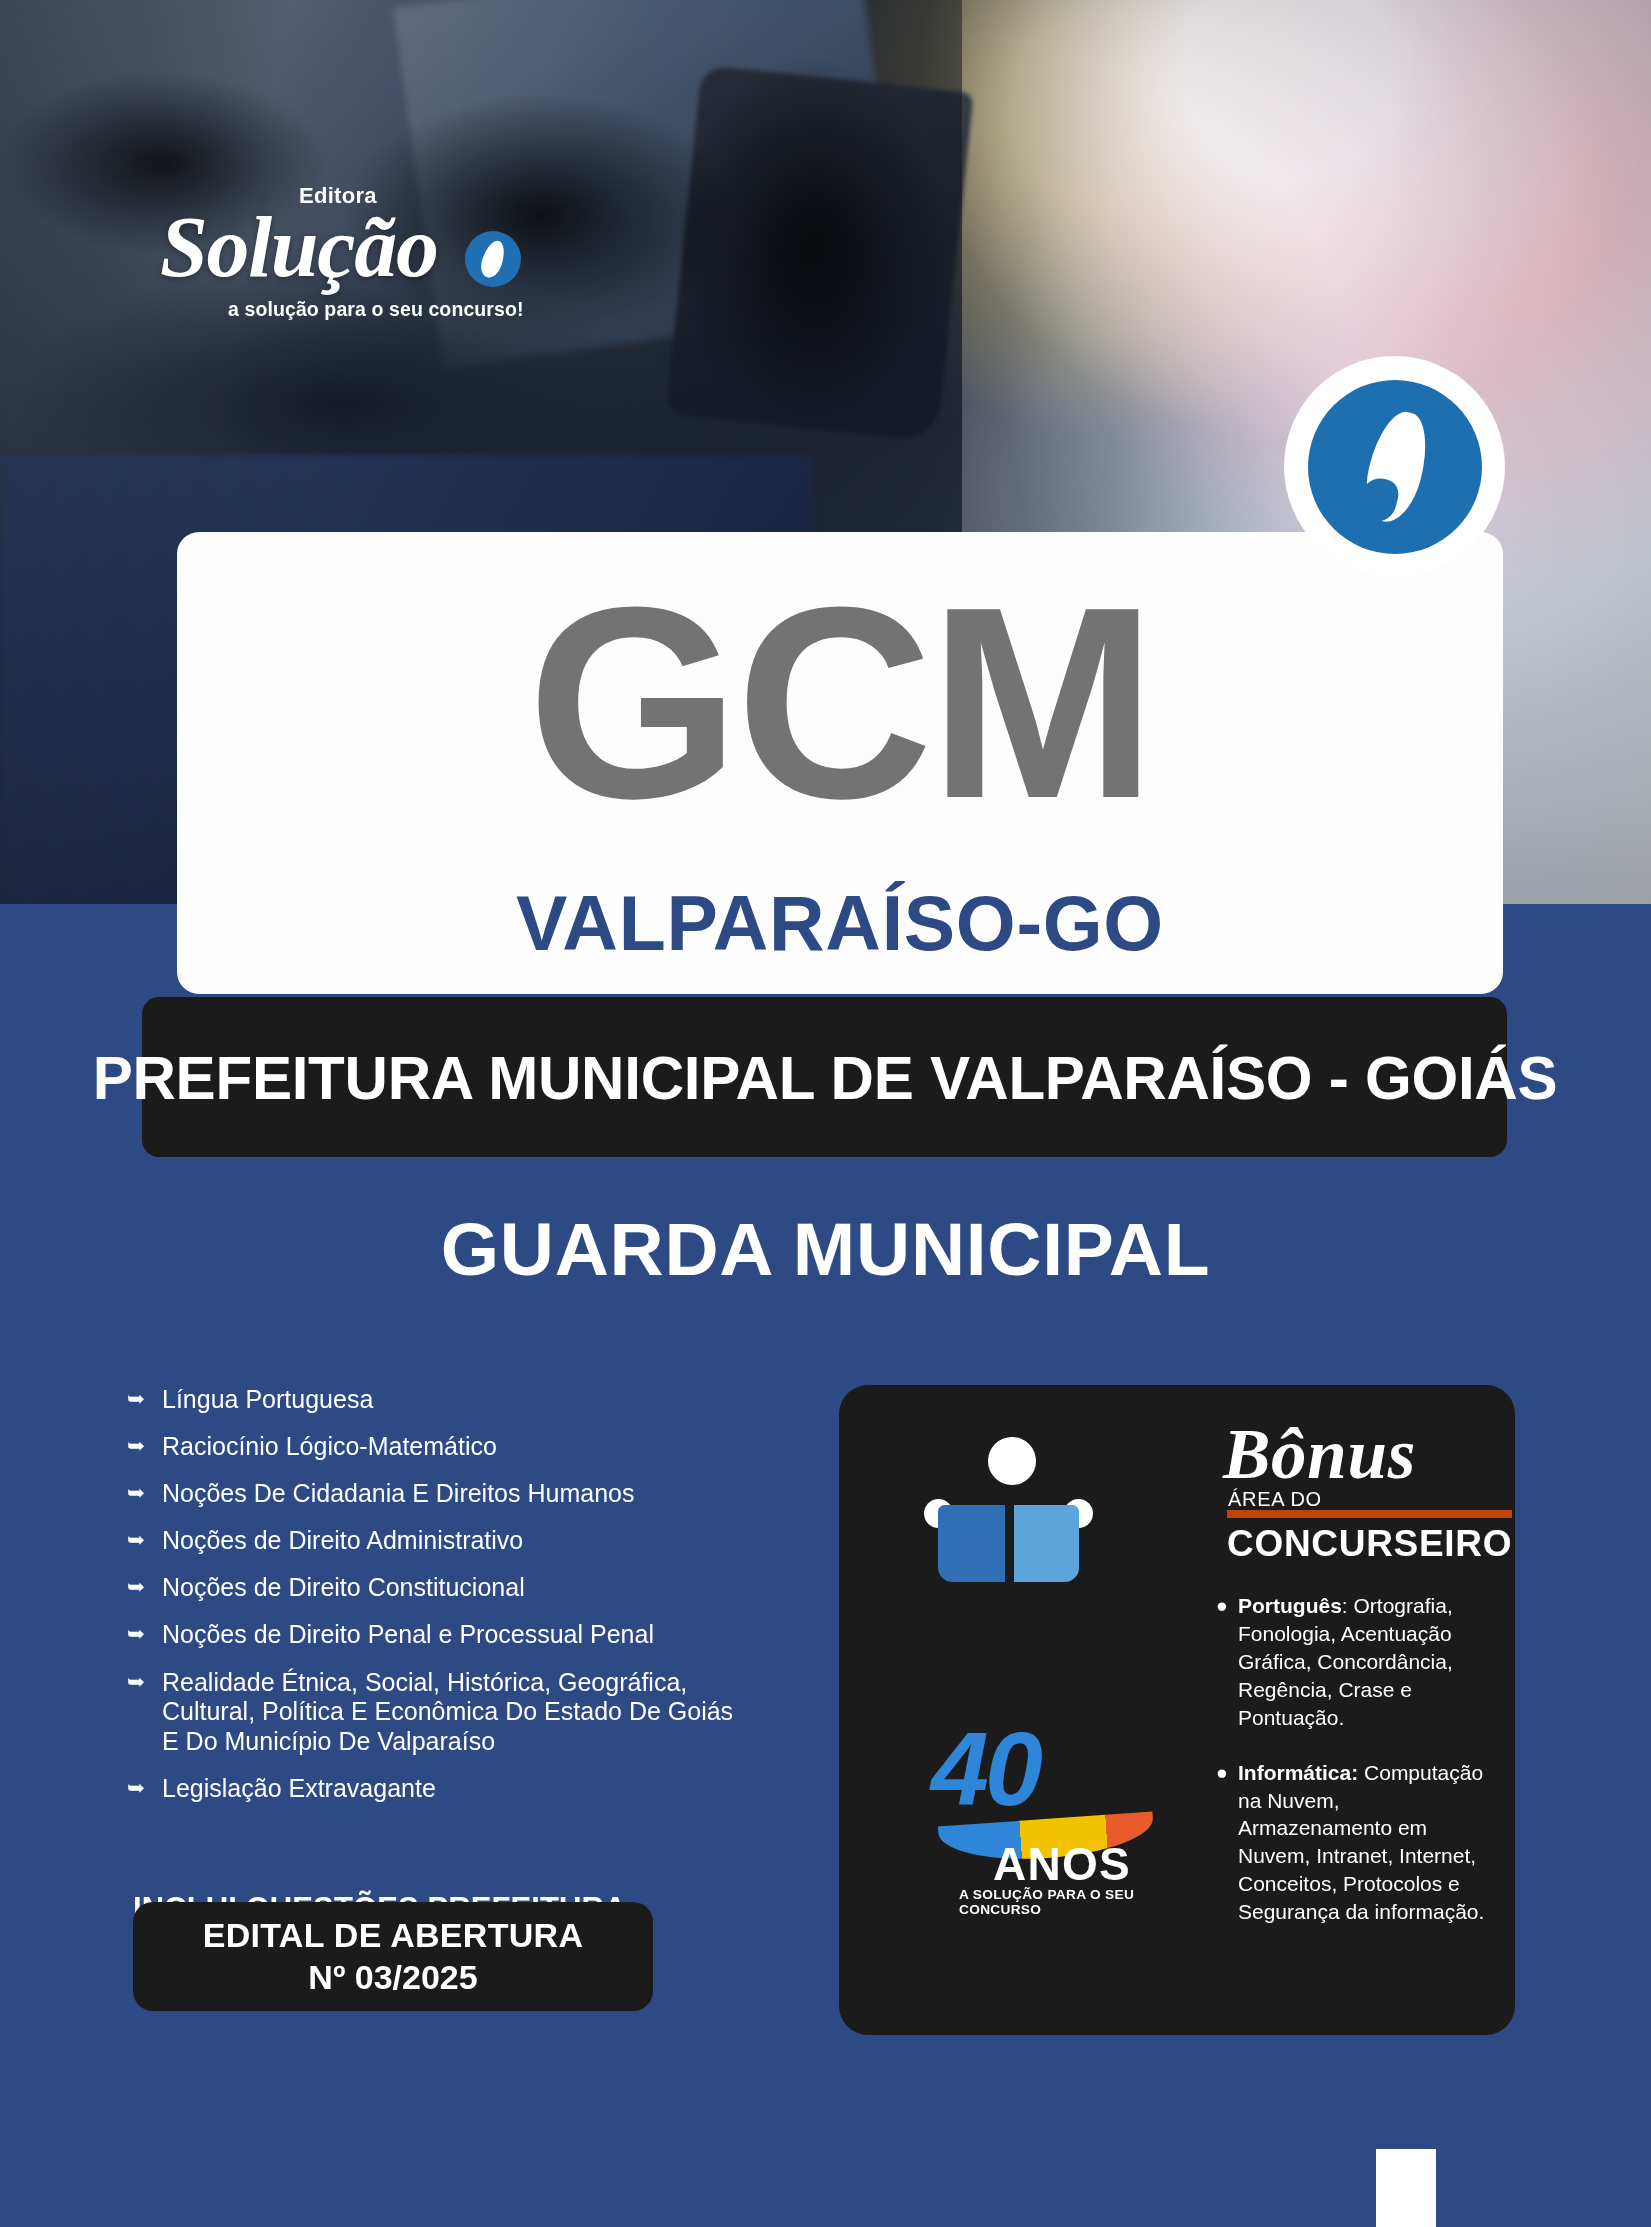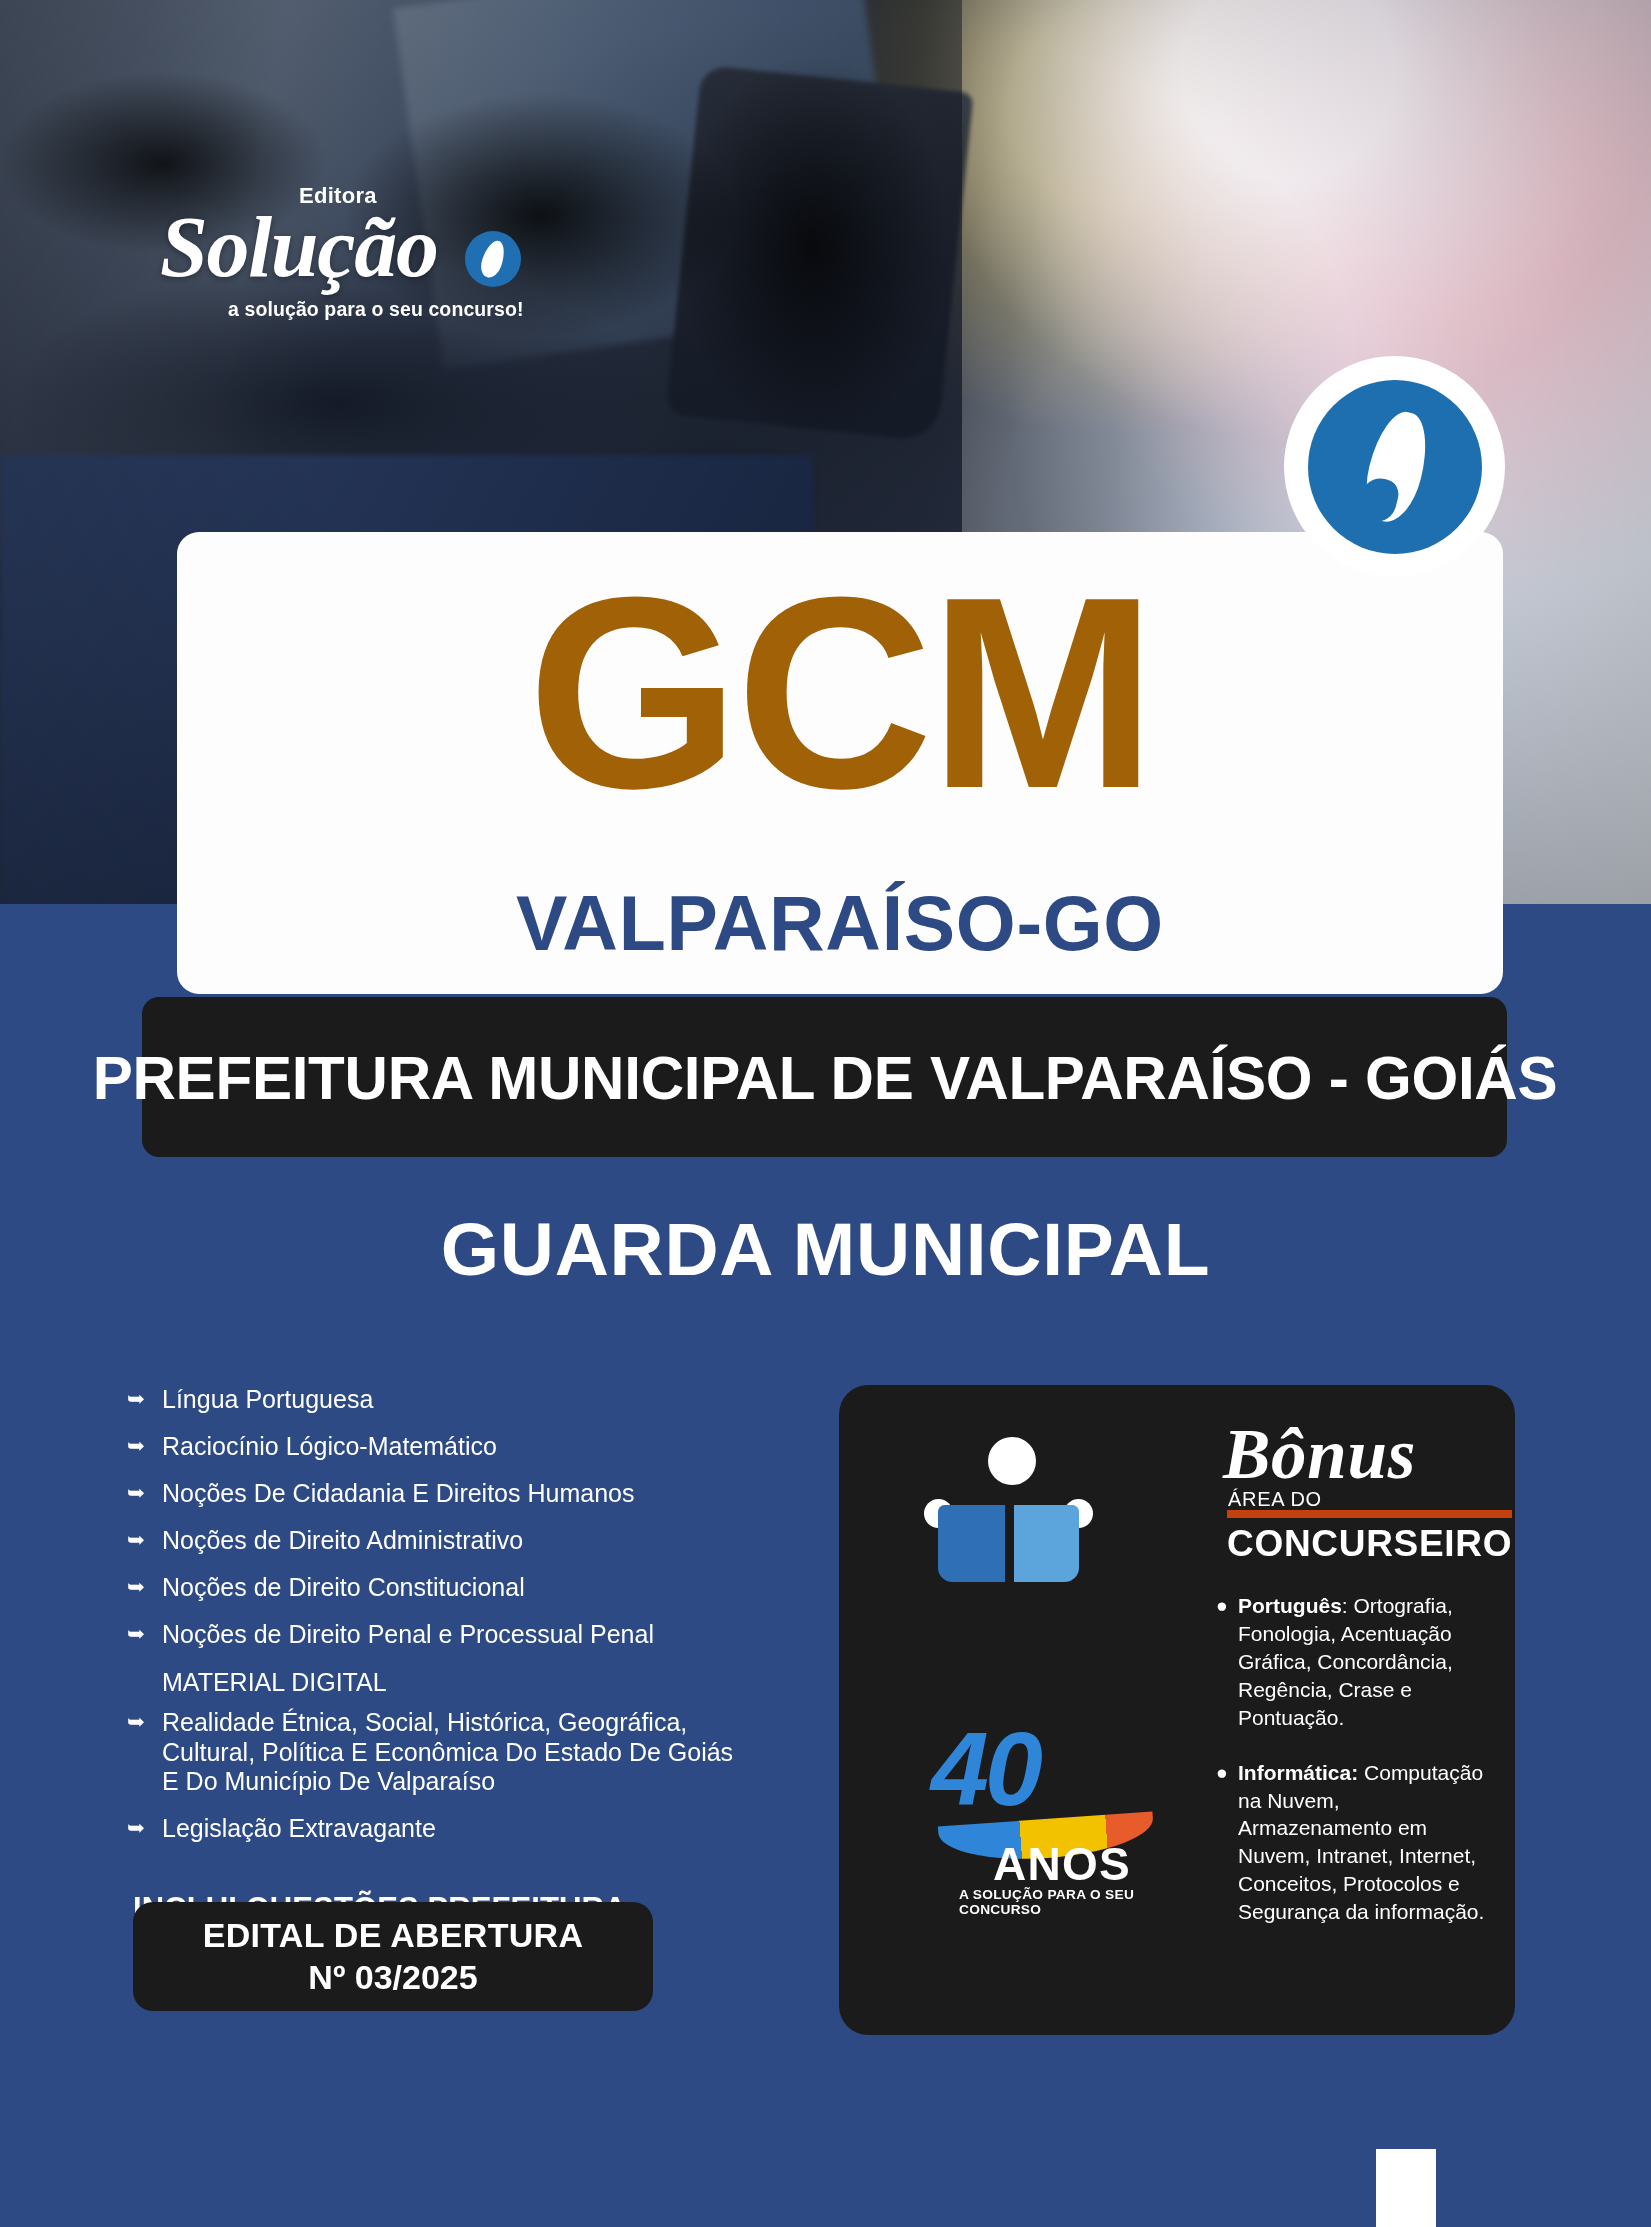--- a/index.html
+++ b/index.html
@@ -149,24 +149,24 @@
 
   
   .title-card {
     position: absolute; left: 177px; top: 532px;
     width: 1326px; height: 462px;
     background: #fdfdfd;
     border-radius: 22px;
     z-index: 5;
   }
   .title-card .gcm {
-    position: absolute; top: 31px; left: 0; right: 0;
+    position: absolute; top: 41px; left: 0; right: 0;
     text-align: center;
     font-size: 273px; font-weight: 800; line-height: .95;
-    color: #a16207;
+    color: #737373;
     letter-spacing: -3.9px;
   }
   .title-card .city {
     position: absolute; bottom: 26px; left: 0; right: 0;
     text-align: center;
     font-size: 77px; font-weight: 800;
     color: #2d4a85;
     letter-spacing: 0.7px;
   }
 
@@ -384,21 +384,20 @@
   </div>
   <div class="subj-row">
     <span class="bullet">➥</span>
     <span class="txt">Noções de Direito Constitucional</span>
   </div>
   <div class="subj-row">
     <span class="bullet">➥</span>
     <span class="txt">Noções de Direito Penal e Processual Penal</span>
   </div>
 
-  <div class="section-label">MATERIAL DIGITAL</div>
 
   <div class="subj-row multiline">
     <span class="bullet">➥</span>
     <span class="txt">Realidade Étnica, Social, Histórica, Geográfica, Cultural, Política E Econômica Do Estado De Goiás E Do Município De Valparaíso</span>
   </div>
   <div class="subj-row">
     <span class="bullet">➥</span>
     <span class="txt">Legislação Extravagante</span>
   </div>
 </div>

